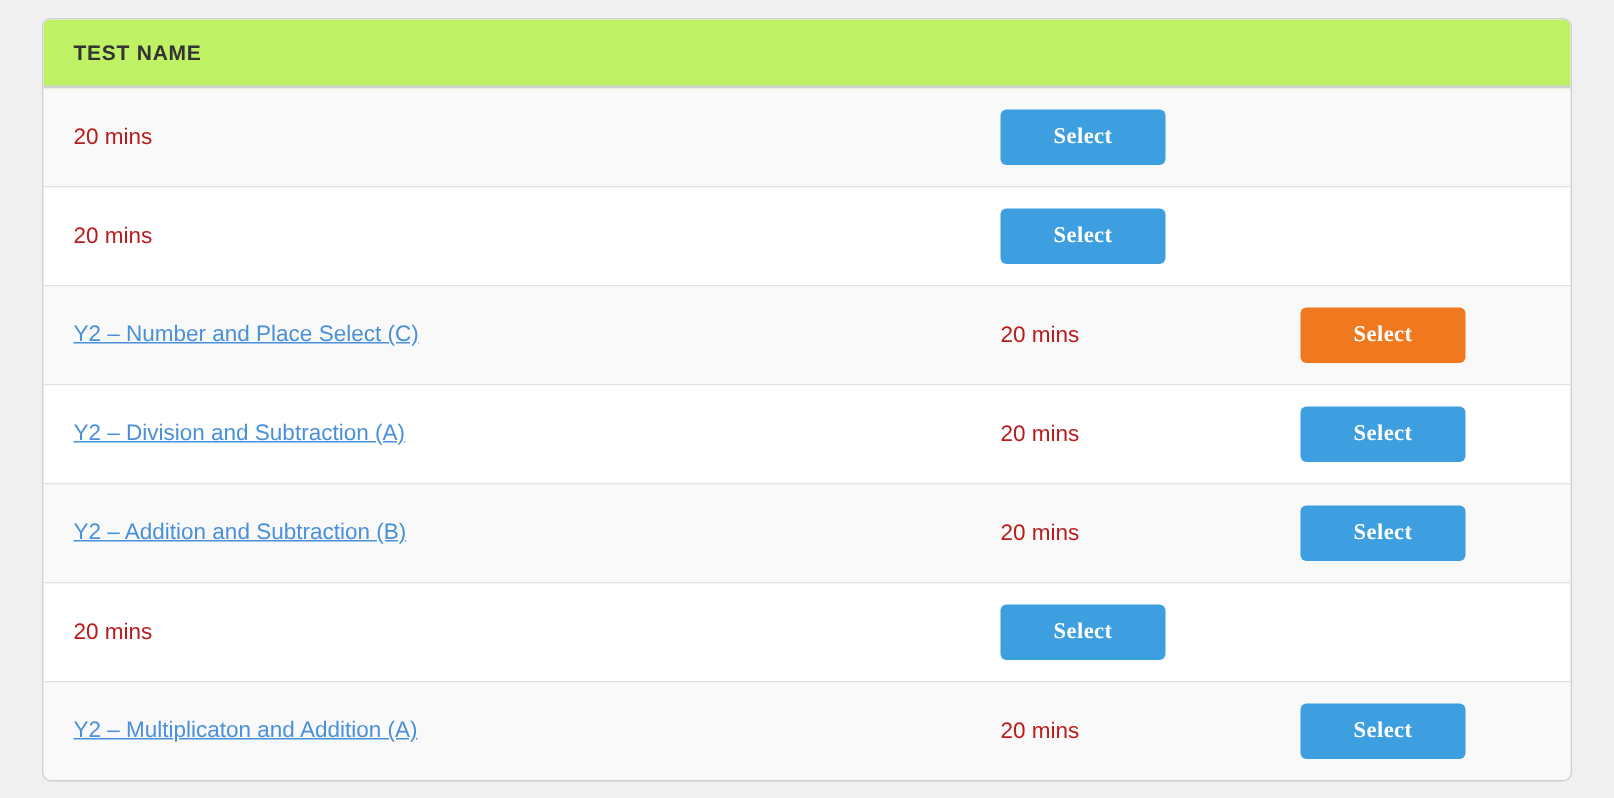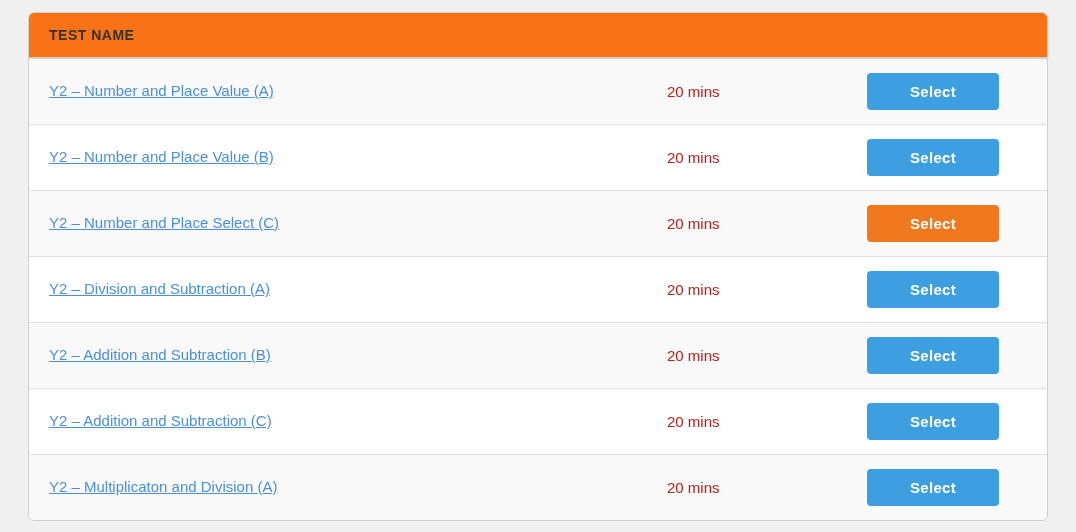--- a/index.html
+++ b/index.html
@@ -22,21 +22,21 @@
       background: #ffffff;
       border: 1px solid #d0d0d0;
       border-radius: 6px;
       overflow: hidden;
       width: 1020px;
     }
 
     .table-header {
       display: grid;
       grid-template-columns: 1fr 200px 160px;
-      background: #f97316;
+      background: #bef264;
       border-bottom: 2px solid #d0d0d0;
       padding: 14px 20px;
       gap: 14px;
     }
 
     .header-cell {
       font-weight: bold;
       font-size: 14px;
       color: #333333;
       letter-spacing: 0.5px;
@@ -77,65 +77,63 @@
     .select-btn {
       background: #3d9fe0;
       color: #ffffff;
       border: none;
       border-radius: 4px;
       padding: 10px 22px;
       font-size: 15px;
       font-weight: bold;
       cursor: pointer;
       letter-spacing: 0.3px;
-      width: 132px;
+      width: 110px;
+      font-family: Liberation Serif, serif;
     }
 
     .select-btn.active {
       background: #f07920;
     }
   </style>
 </head>
 <body>
 
 <div class="table-container">
   <div class="table-header">
     <div class="header-cell">TEST NAME</div>
     <div class="header-cell"></div>
   </div>
   <div id="table-body">
       <div class="table-row">
-        <div><span class="test-name-link">Y2 – Number and Place Value (A)</span></div>
         <div class="approx-time">20 mins</div>
         <div><button class="select-btn">Select</button></div>
       </div>
       <div class="table-row">
-        <div><span class="test-name-link">Y2 – Number and Place Value (B)</span></div>
         <div class="approx-time">20 mins</div>
         <div><button class="select-btn">Select</button></div>
       </div>
       <div class="table-row">
         <div><span class="test-name-link">Y2 – Number and Place Select (C)</span></div>
         <div class="approx-time">20 mins</div>
         <div><button class="select-btn active">Select</button></div>
       </div>
       <div class="table-row">
         <div><span class="test-name-link">Y2 – Division and Subtraction (A)</span></div>
         <div class="approx-time">20 mins</div>
         <div><button class="select-btn">Select</button></div>
       </div>
       <div class="table-row">
         <div><span class="test-name-link">Y2 – Addition and Subtraction (B)</span></div>
         <div class="approx-time">20 mins</div>
         <div><button class="select-btn">Select</button></div>
       </div>
       <div class="table-row">
-        <div><span class="test-name-link">Y2 – Addition and Subtraction (C)</span></div>
         <div class="approx-time">20 mins</div>
         <div><button class="select-btn">Select</button></div>
       </div>
       <div class="table-row">
-        <div><span class="test-name-link">Y2 – Multiplicaton and Division (A)</span></div>
+        <div><span class="test-name-link">Y2 – Multiplicaton and Addition (A)</span></div>
         <div class="approx-time">20 mins</div>
         <div><button class="select-btn">Select</button></div>
       </div>
     </div>
 </div>
 
 </body></html>

